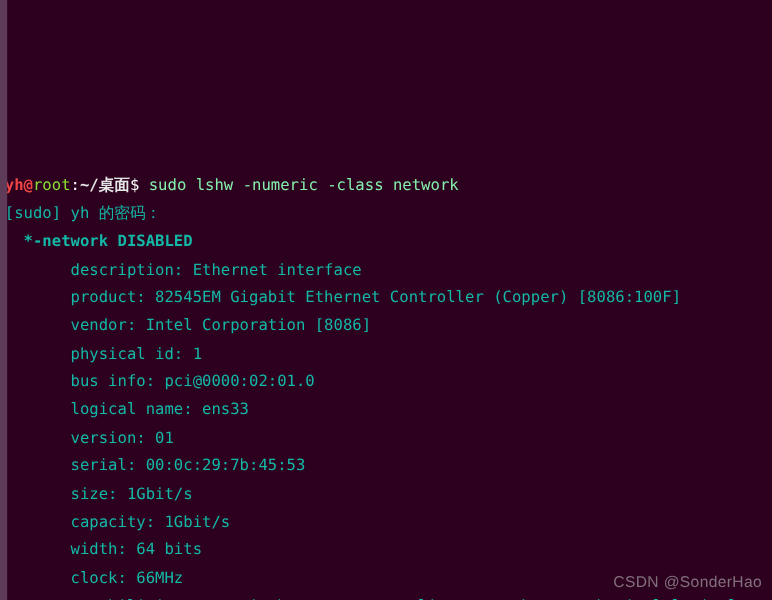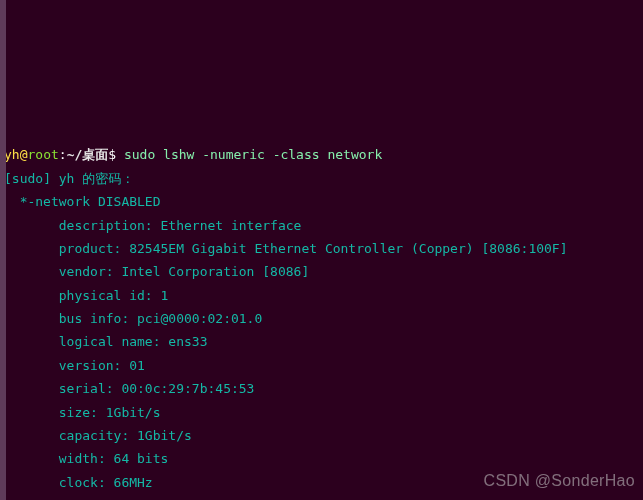--- a/index.html
+++ b/index.html
@@ -16,37 +16,37 @@
     padding: 3px 4px;
     white-space: pre-wrap;
     word-break: break-all;
   }
   .scrim {
     position: absolute;
     left: 0; top: 0; bottom: 0;
     width: 6px;
     background: #5f3b5a;
   }
-  .prompt-user { color: #fde047; font-weight: normal; }
+  .prompt-user { color: #ef4444; font-weight: bold; }
   .prompt-host { color: #8ae234; font-weight: normal; }
   .prompt-colon { color: #ffffff; }
   .prompt-path { color: #e5e5e5; font-weight: bold; }
   .prompt-sym  { color: #ffffff; }
   .cmd { color: #86efac; }
   .out { color: #14b8a6; }
-  .indent1 { padding-left: 2ch; display: inline-block; }
+  .indent1 { padding-left: 2ch; display: inline-block; font-weight: bold; }
   .indent2 { padding-left: 7ch; display: inline-block; }
   .line { display: block; }
   .watermark {
     position: absolute;
     right: 8px;
     bottom: 4px;
     color: rgba(200,200,200,0.55);
     font-family: sans-serif;
-    font-size: 16px;
+    font-size: 13px;
     letter-spacing: 0.3px;
   }
 </style>
 </head>
 <body>
 
 <div class="scrim"></div>
 
 
 

